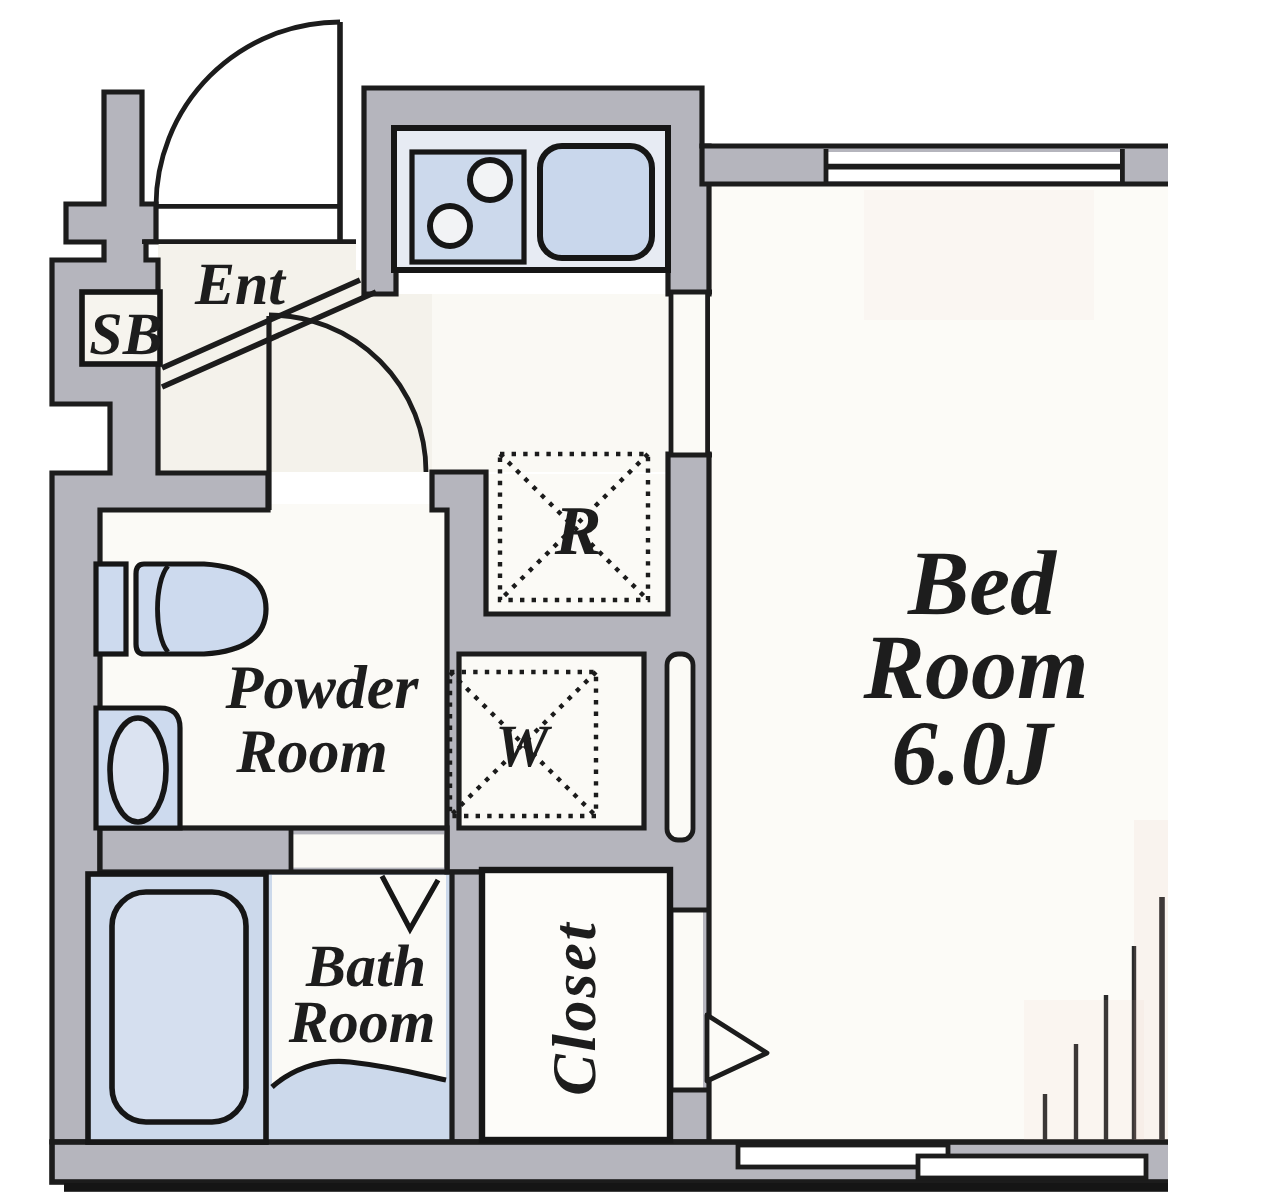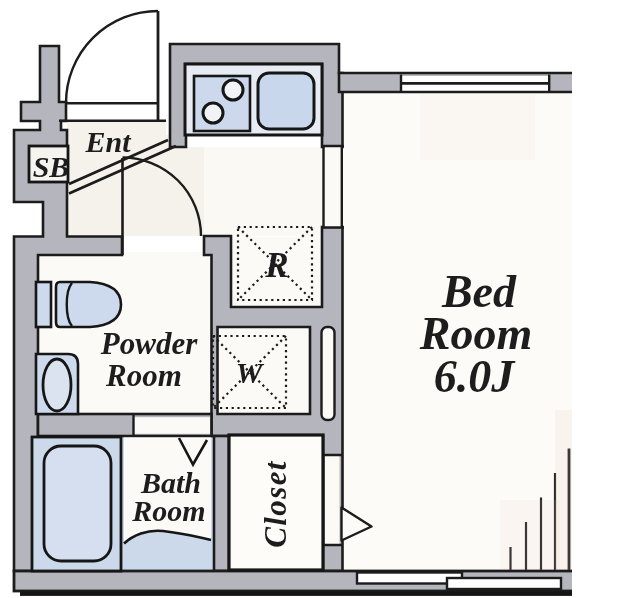--- a/index.html
+++ b/index.html
@@ -1,16 +1,16 @@
 <!DOCTYPE html>
 <html><head>
 <meta charset="utf-8">
 <style>
   html,body{margin:0;padding:0;background:#ffffff;}
-  .wrap{width:572px;height:598px;position:relative;overflow:hidden;background:#fff;will-change:transform;transform:translateZ(0);}
+  .wrap{width:572px;height:598px;position:relative;overflow:hidden;background:#fff;will-change:transform;transform:translateZ(0);margin-left:12px;}
   svg{display:block;}
   text{font-family:"Liberation Serif", serif;font-style:italic;font-weight:bold;fill:#1d1d1d;}
 </style>
 </head>
 <body>
 <div class="wrap">
 <svg width="640" height="598" viewBox="0 0 640 598">
 <defs></defs>
 
 <path d="M67,121 L166,121 L166,135 L186,135 L186,147 L322,147 L322,236 L67,236 Z" fill="#f4f2eb"></path>

